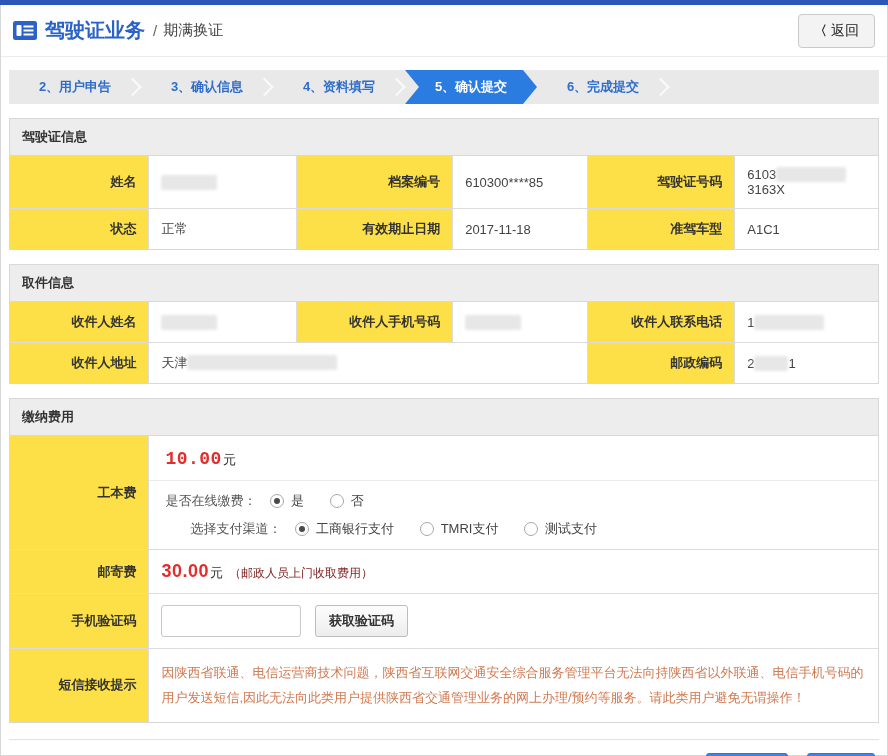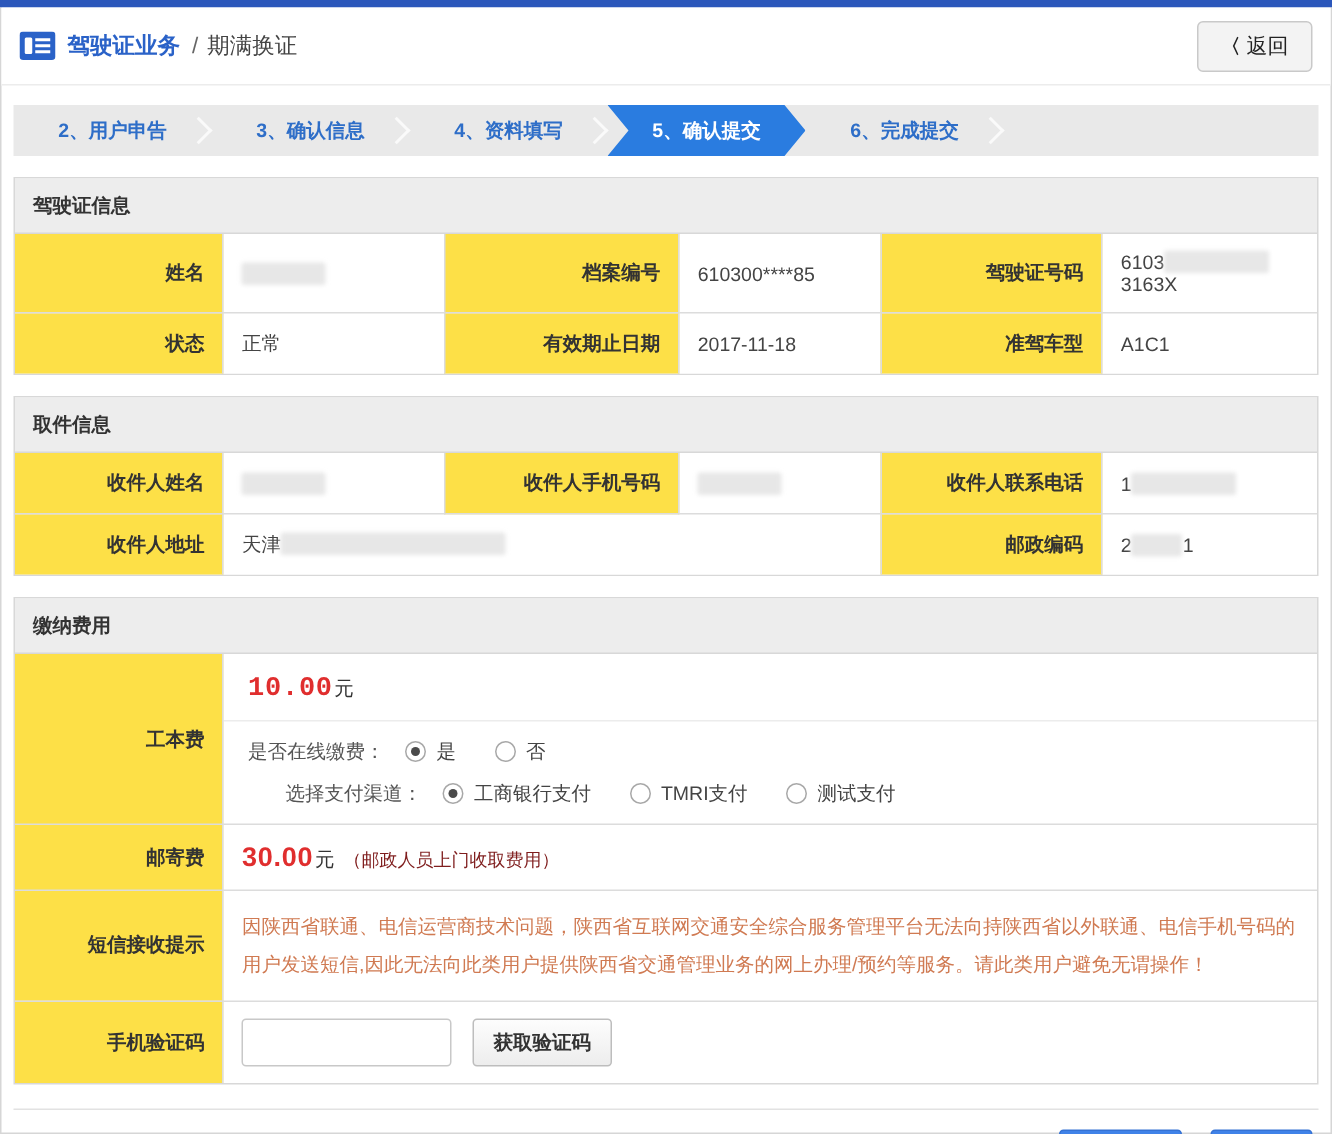--- a/index.html
+++ b/index.html
@@ -10,21 +10,21 @@
     font-family:"Liberation Sans","DejaVu Sans",sans-serif;
     font-size:13px; color:#333;
     overflow:hidden;
   }
   .topbar { height:5px; background:#2b57bb; }
   .page { border-left:1px solid #d6d6d6; border-right:1px solid #d6d6d6; border-bottom:1px solid #d6d6d6; height:751px; }
 
   
   .hdr { display:flex; align-items:center; height:52px; padding:0 12px; background:#fff; border-bottom:1px solid #ececec; }
   .hdr .ic { display:inline-flex; margin-right:8px; }
-  .hdr .title { color:#2a62c8; font-size:15px; font-weight:bold; }
+  .hdr .title { color:#2a62c8; font-size:20px; font-weight:bold; }
   .hdr .div { color:#666; font-size:15px; margin:0 6px 0 8px; }
   .hdr .sub { color:#444; font-size:15px; }
   .hdr .sp { flex:1; }
   .back-btn { display:inline-flex; align-items:center; gap:4px; background:#f3f3f3; border:1px solid #c9c9c9; border-radius:4px; padding:7px 15px; font-size:14px; color:#222; cursor:pointer; }
   .back-btn .arr { font-weight:bold; font-size:13px; }
 
   
   .steps { margin:13px 8px 0 8px; height:34px; background:#e9e9e9; display:flex; }
   .step { width:132px; display:flex; align-items:center; justify-content:center; color:#2e6ec8; font-weight:bold; font-size:13px; position:relative; }
   .step:not(.active):not(.last)::after, .step.last::after {
@@ -202,32 +202,32 @@
           </div>
         </td>
       </tr>
       <tr>
         <td class="lbl">邮寄费</td>
         <td class="val">
           <span class="price">30.00</span><span class="yuan">元</span><span class="fee-note">（邮政人员上门收取费用）</span>
         </td>
       </tr>
       <tr>
-        <td class="lbl">短信接收提示</td>
-        <td class="val">
-          <div class="sms-tip">因陕西省联通、电信运营商技术问题，陕西省互联网交通安全综合服务管理平台无法向持陕西省以外联通、电信手机号码的用户发送短信,因此无法向此类用户提供陕西省交通管理业务的网上办理/预约等服务。请此类用户避免无谓操作！</div>
-        </td>
-      </tr>
-      <tr>
         <td class="lbl">手机验证码</td>
         <td class="val">
           <input class="code-input" type="text" value="" style="">
           <button class="code-btn">获取验证码</button>
         </td>
       </tr>
+      <tr>
+        <td class="lbl">短信接收提示</td>
+        <td class="val">
+          <div class="sms-tip">因陕西省联通、电信运营商技术问题，陕西省互联网交通安全综合服务管理平台无法向持陕西省以外联通、电信手机号码的用户发送短信,因此无法向此类用户提供陕西省交通管理业务的网上办理/预约等服务。请此类用户避免无谓操作！</div>
+        </td>
+      </tr>
     </tbody>
       </table>
   </div>
 
   <div class="footer">
     <button class="blue-btn">上一步</button>
     <button class="blue-btn">完成</button>
   </div>
 
 </div>

